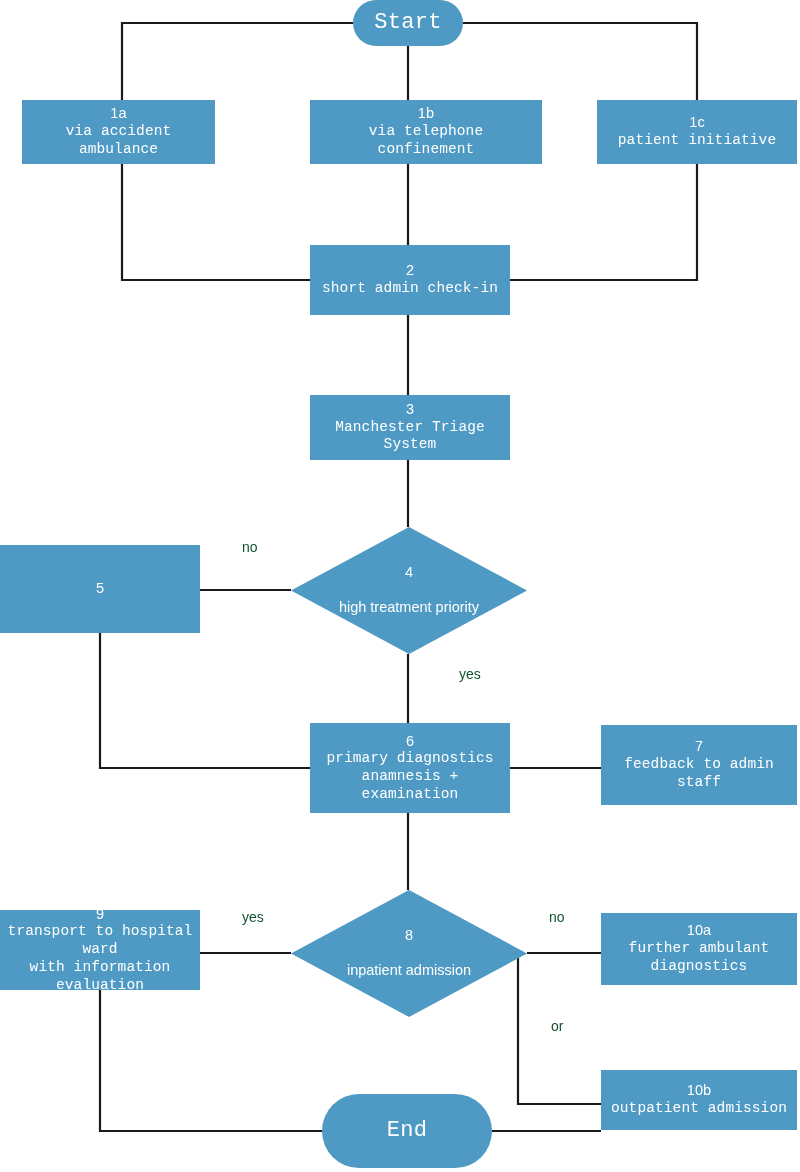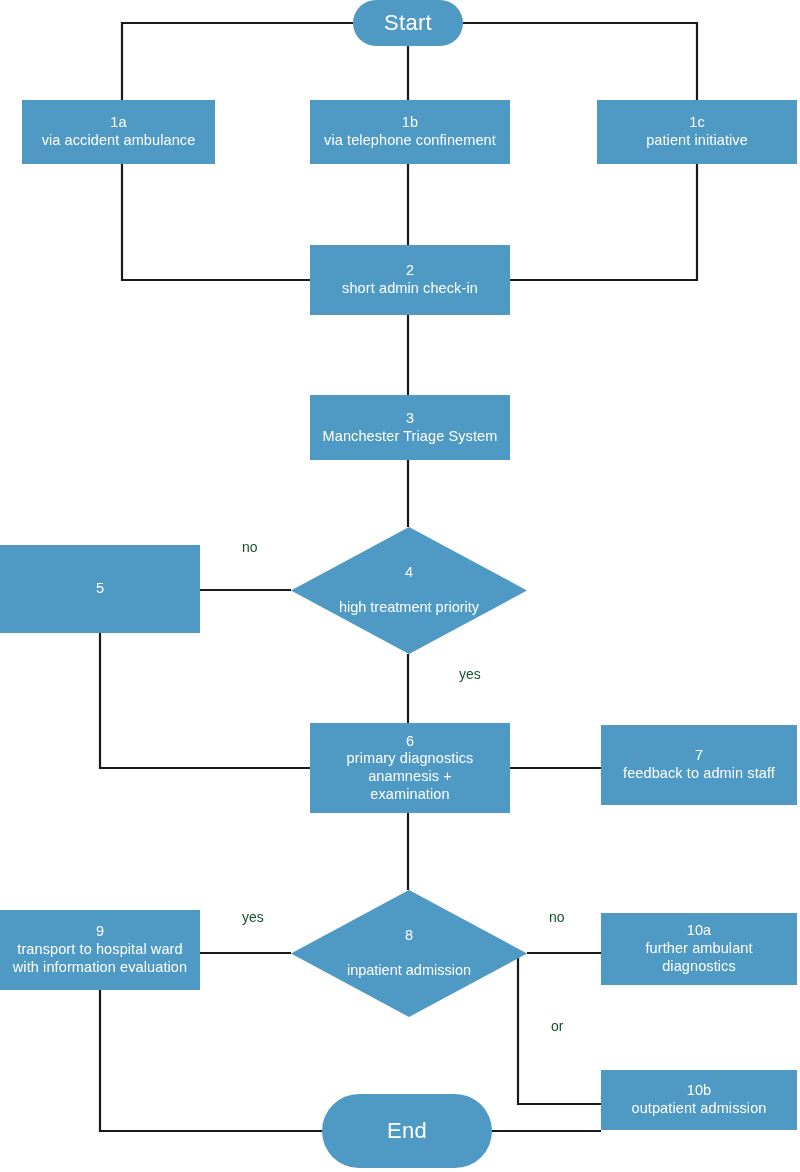--- a/index.html
+++ b/index.html
@@ -35,20 +35,21 @@
     align-items: center;
     justify-content: center;
     text-align: center;
     line-height: 1.22;
     font-size: 14.5px;
     letter-spacing: 0.1px;
     padding: 2px 6px;
   }
   .node .lines {
     white-space: pre-line;
+    font-family: Liberation Mono, monospace;
   }
   .terminal {
     border-radius: 999px;
     font-size: 22px;
     letter-spacing: 0.3px;
   }
   .diamond-wrap {
     position: absolute;
     display: flex;
     align-items: center;
@@ -129,21 +130,21 @@
     <span class="lines">Start</span>
   </div>
 
   <div class="node" style="left:22px; top:100px; width:193px; height:64px;">
     <div>
       <div>1a</div>
       <div class="lines">via accident ambulance</div>
     </div>
   </div>
 
-  <div class="node" style="left:310px; top:100px; width:200px; height:64px;">
+  <div class="node" style="left:310px; top:100px; width:232px; height:64px;">
     <div>
       <div>1b</div>
       <div class="lines">via telephone confinement</div>
     </div>
   </div>
 
   <div class="node" style="left:597px; top:100px; width:200px; height:64px;">
     <div>
       <div>1c</div>
       <div class="lines">patient initiative</div>

